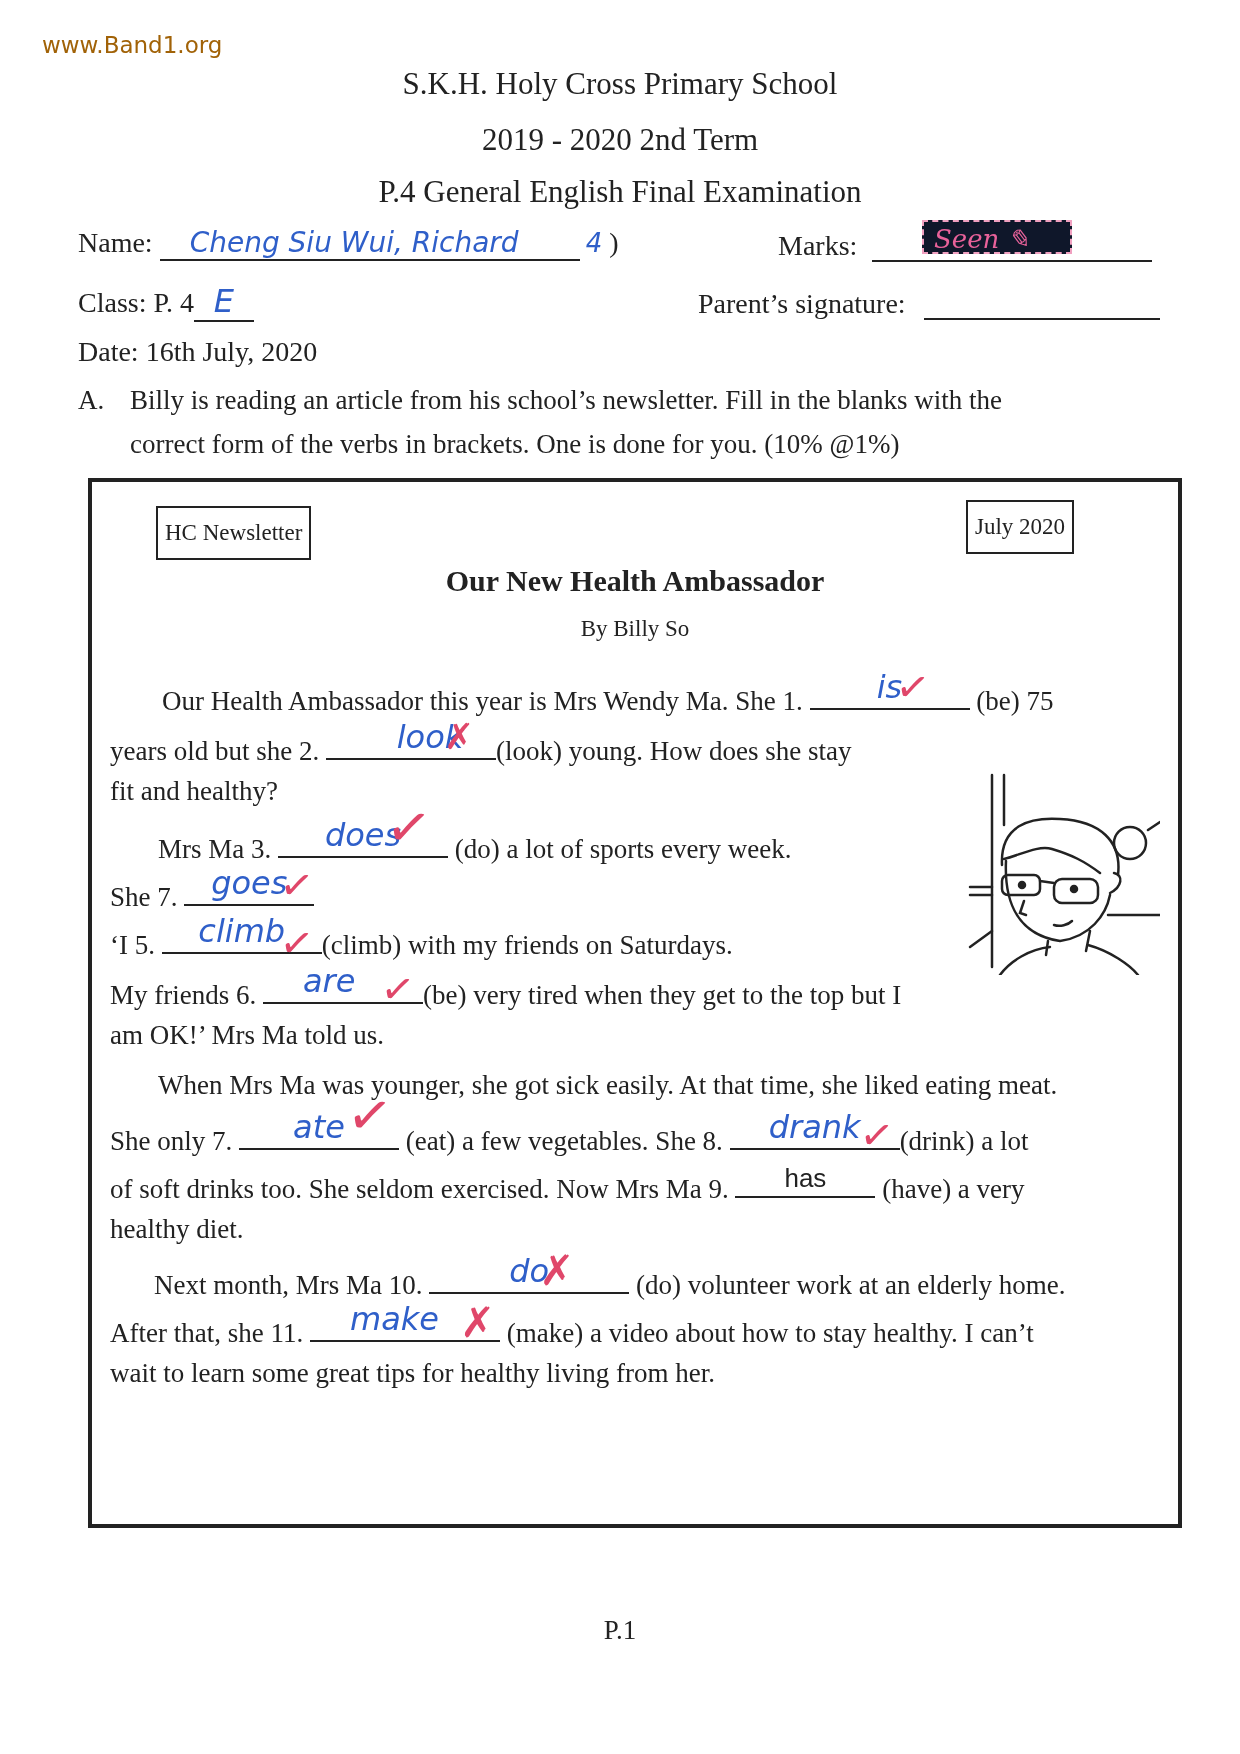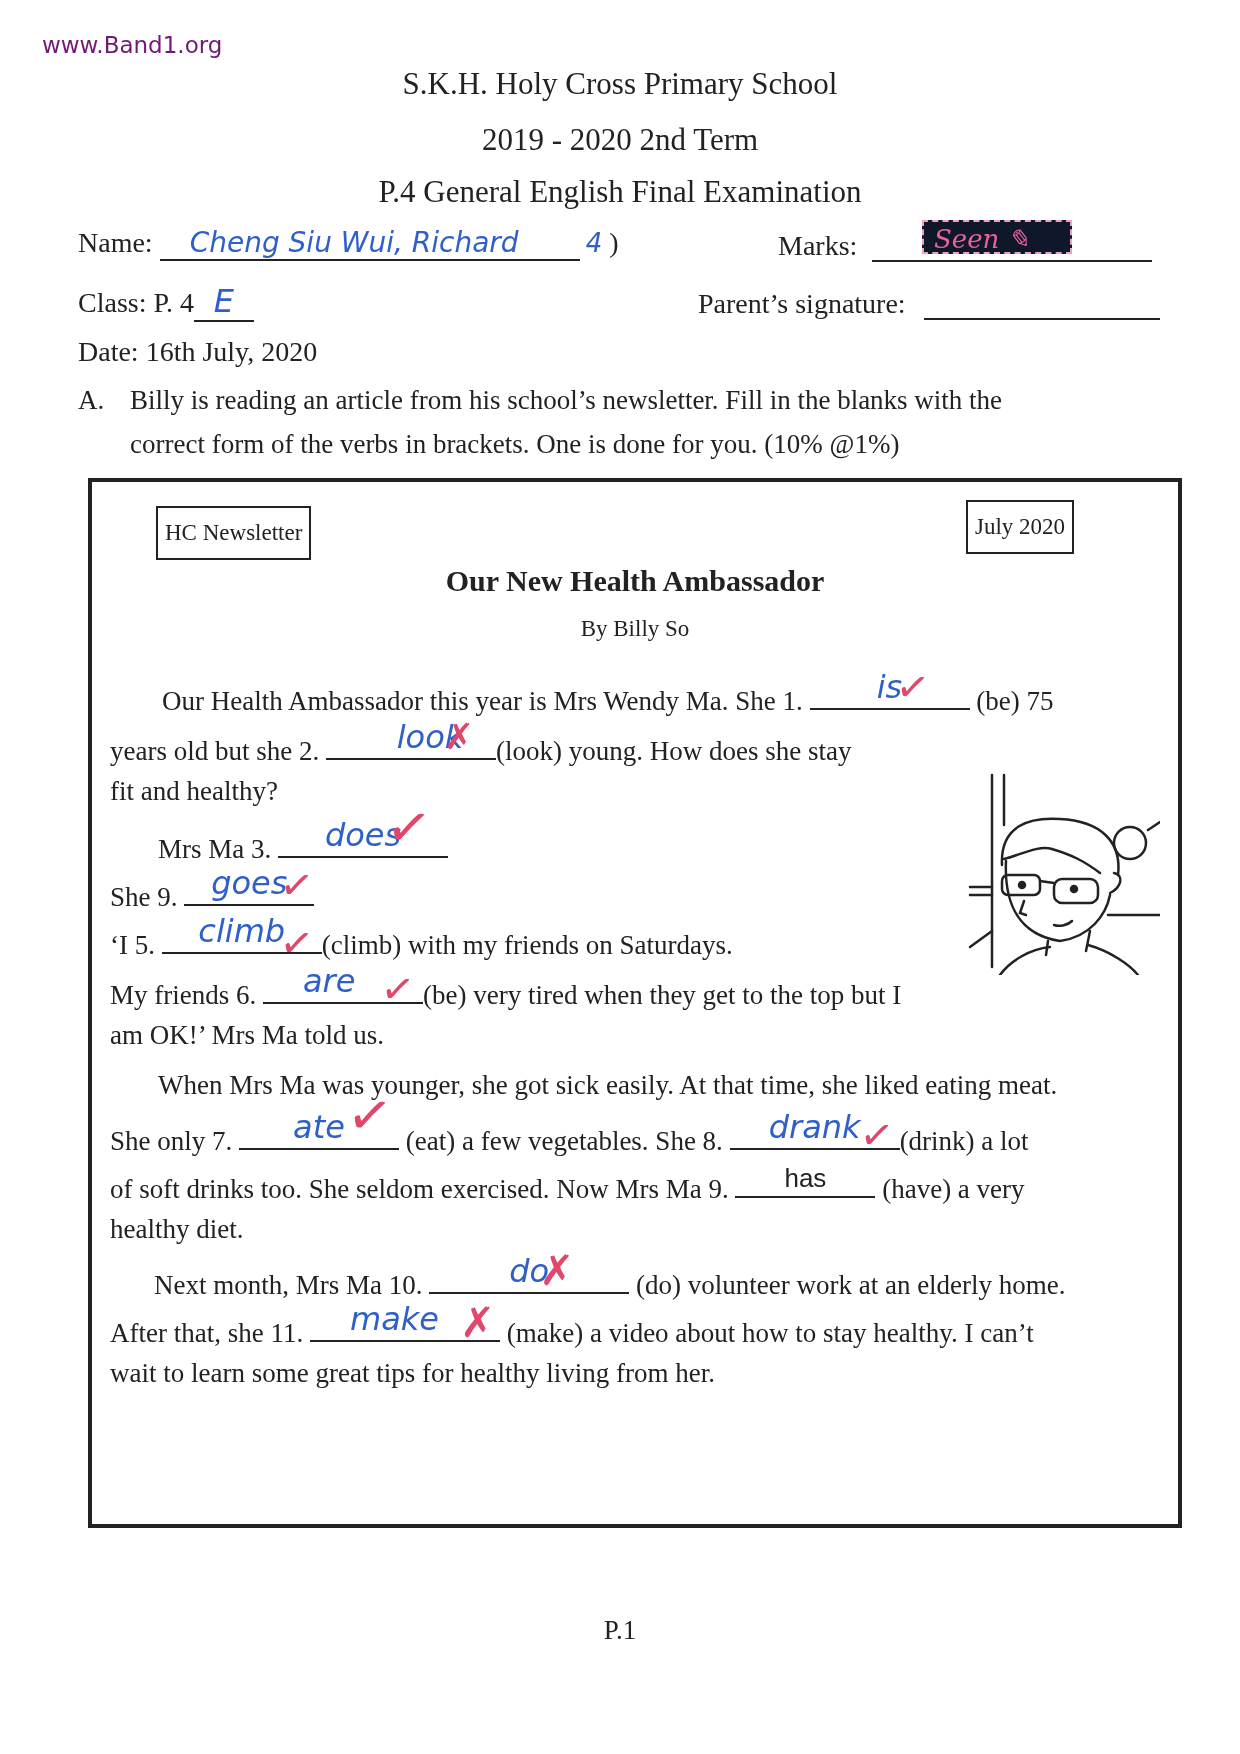--- a/index.html
+++ b/index.html
@@ -1,21 +1,21 @@
 <!DOCTYPE html>
 <html><head>
 <meta charset="utf-8">
 <style>
   html, body { margin: 0; padding: 0; background: #ffffff; }
   body {
     width: 1240px; height: 1754px; position: relative; overflow: hidden;
     font-family: "Liberation Serif", "DejaVu Serif", serif; color: #222;
   }
   .abs { position: absolute; }
-  .watermark { left: 42px; top: 32px; font-family: "DejaVu Sans", "Liberation Sans", sans-serif; font-size: 23px; color: #701a75; }
+  .watermark { left: 42px; top: 32px; font-family: "DejaVu Sans", "Liberation Sans", sans-serif; font-size: 23px; color: #a16207; }
   .title { left: 0; width: 1240px; text-align: center; font-size: 31px; }
   .hw { font-family: "DejaVu Sans", "Liberation Sans", sans-serif; font-style: italic; color: #2f5fc9; }
   .lbl { font-size: 28px; }
   .uline { display: inline-block; border-bottom: 2px solid #222; vertical-align: baseline; }
   .stamp {
     left: 922px; top: 220px; width: 150px; height: 34px;
     border: 2px dashed #f0a0c0; background: #0f172a; color: #e8629a;
     font-family: "DejaVu Serif", serif; font-style: italic; font-size: 26px;
     line-height: 34px; padding-left: 10px; box-sizing: border-box;
   }
@@ -90,24 +90,25 @@
     </span><span>(look) young.   How does she stay</span>
   </div>
   <div class="abs line" style="top:294px;">fit and healthy?</div>
 
   <div class="abs line" style="top:344px; left:66px;">
     <span>Mrs Ma 3.</span>
     <span class="blank" style="width:170px;">
       <span class="ans hw">does</span>
       <span class="mark tick" style="left:108px; top:-30px; font-size:54px;">✓</span>
     </span>
+    <span>(do) a lot of sports every week.</span>
   </div>
 
   <div class="abs line" style="top:392px;">
-    <span>She 9.</span>
+    <span>She 7.</span>
     <span class="blank" style="width:130px;">
       <span class="ans hw">goes</span>
       <span class="mark tick" style="left:96px; top:-12px;">✓</span>
     </span>
   </div>
 
   <div class="abs line" style="top:440px;">
     <span>‘I 5.</span>
     <span class="blank" style="width:160px;">
       <span class="ans hw">climb</span>

